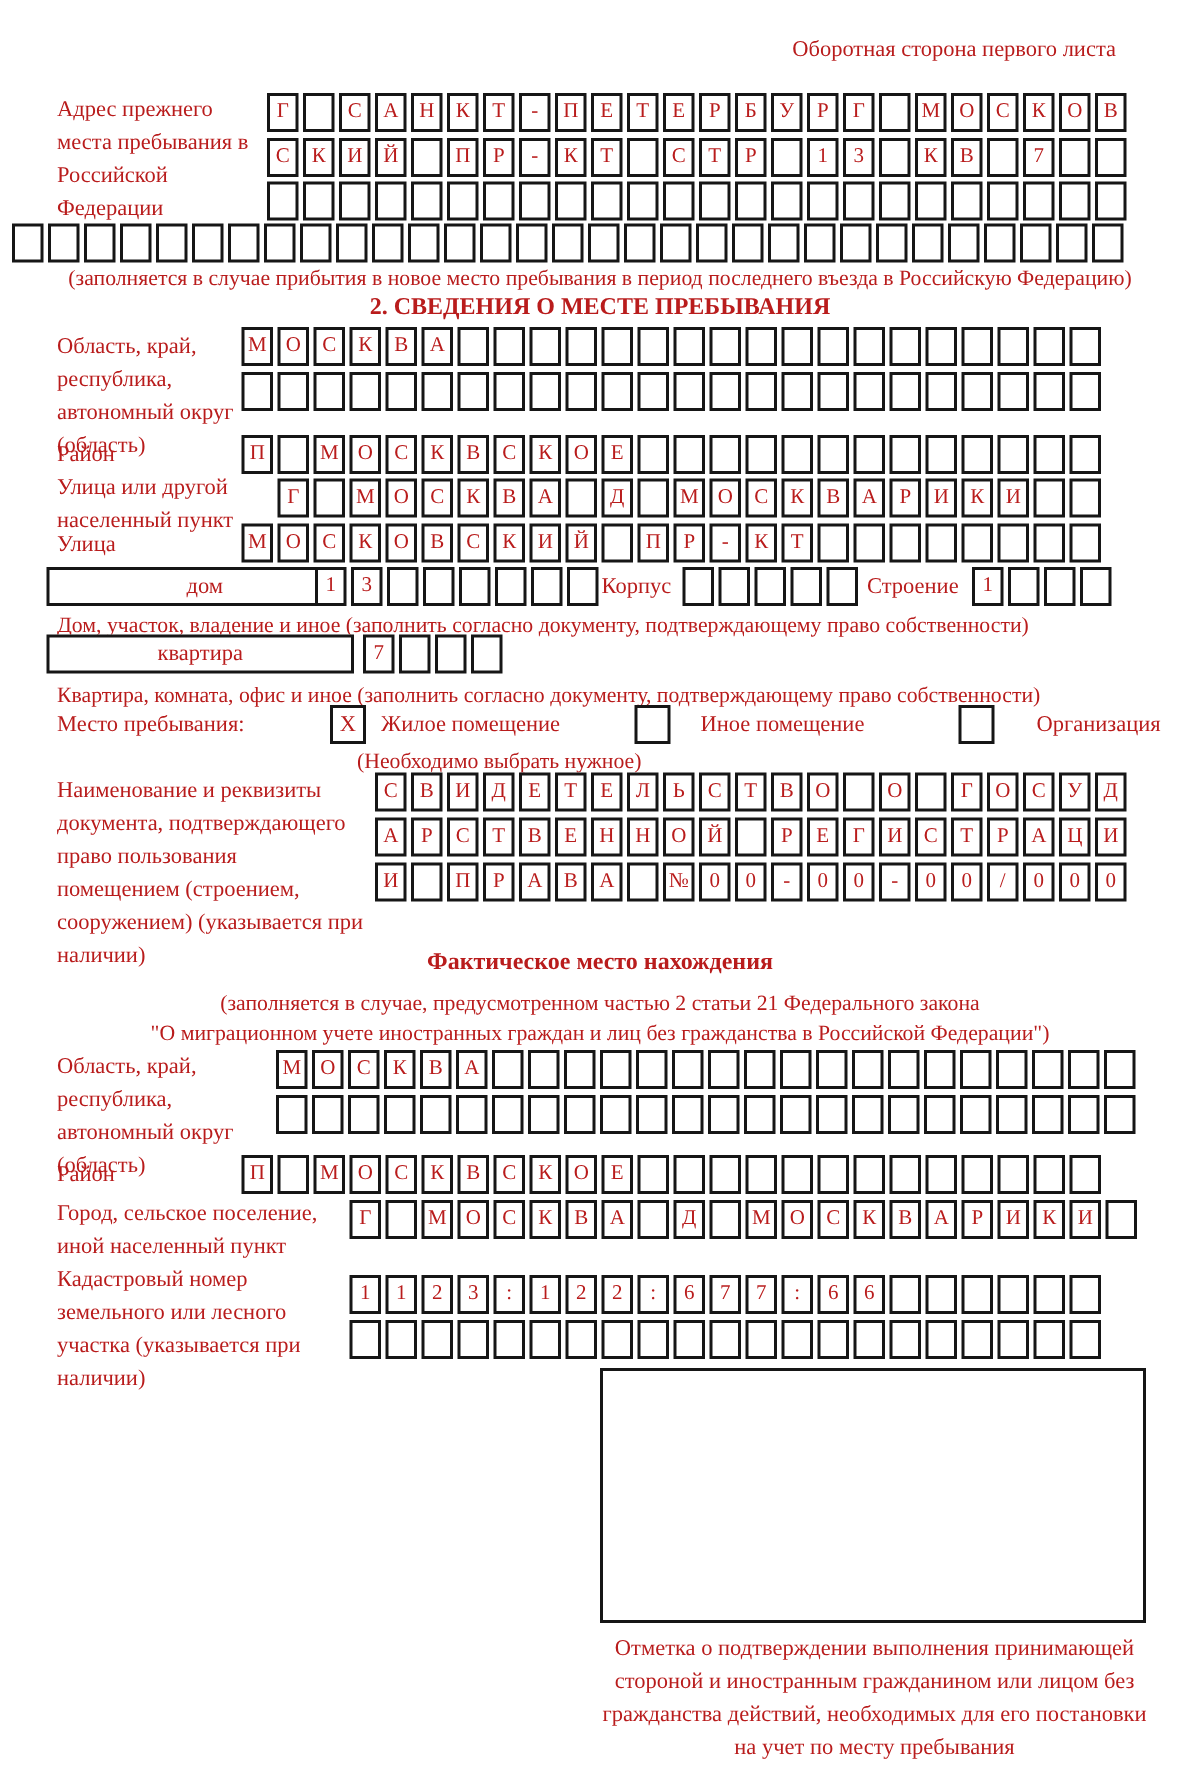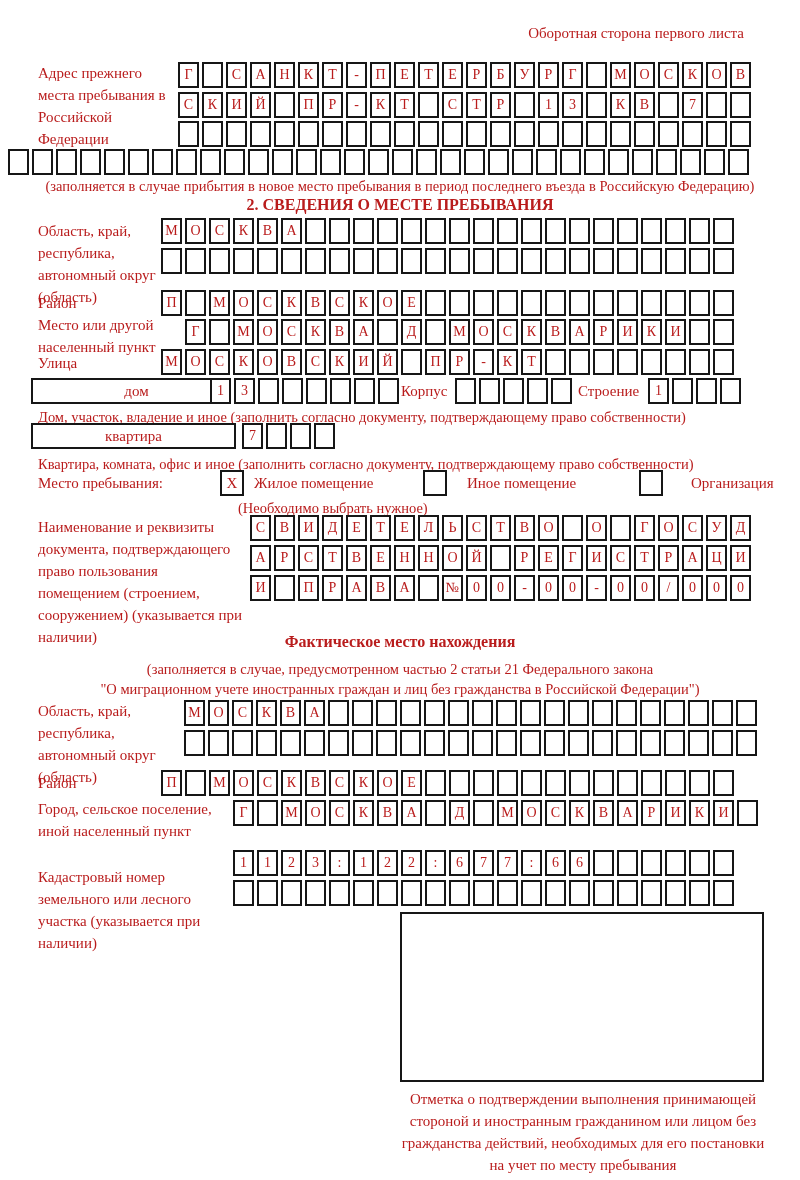--- a/index.html
+++ b/index.html
@@ -218,21 +218,21 @@
       <span class="cell"></span>
       <span class="cell"></span>
       <span class="cell"></span>
       <span class="cell"></span>
       <span class="cell"></span>
       <span class="cell"></span>
       <span class="cell"></span>
       <span class="cell"></span>
     </div>
 
-  <div class="abs lbl" style="left:38px;top:314px;width:150px;">Место или другой населенный пункт</div>
+  <div class="abs lbl" style="left:38px;top:314px;width:150px;">Улица или другой населенный пункт</div>
   <div class="cellrow" style="left:185px;top:319px;">
       <span class="cell">Г</span>
       <span class="cell"></span>
       <span class="cell">М</span>
       <span class="cell">О</span>
       <span class="cell">С</span>
       <span class="cell">К</span>
       <span class="cell">В</span>
       <span class="cell">А</span>
       <span class="cell"></span>
@@ -502,21 +502,21 @@
       <span class="cell">К</span>
       <span class="cell">В</span>
       <span class="cell">А</span>
       <span class="cell">Р</span>
       <span class="cell">И</span>
       <span class="cell">К</span>
       <span class="cell">И</span>
       <span class="cell"></span>
     </div>
 
-  <div class="abs lbl" style="left:38px;top:842px;width:165px;margin-top:24px;">Кадастровый номер земельного или лесного участка (указывается при наличии)</div>
+  <div class="abs lbl" style="left:38px;top:842px;width:165px;">Кадастровый номер земельного или лесного участка (указывается при наличии)</div>
   <div class="cellrow" style="left:233px;top:850px;">
       <span class="cell">1</span>
       <span class="cell">1</span>
       <span class="cell">2</span>
       <span class="cell">3</span>
       <span class="cell">:</span>
       <span class="cell">1</span>
       <span class="cell">2</span>
       <span class="cell">2</span>
       <span class="cell">:</span>

